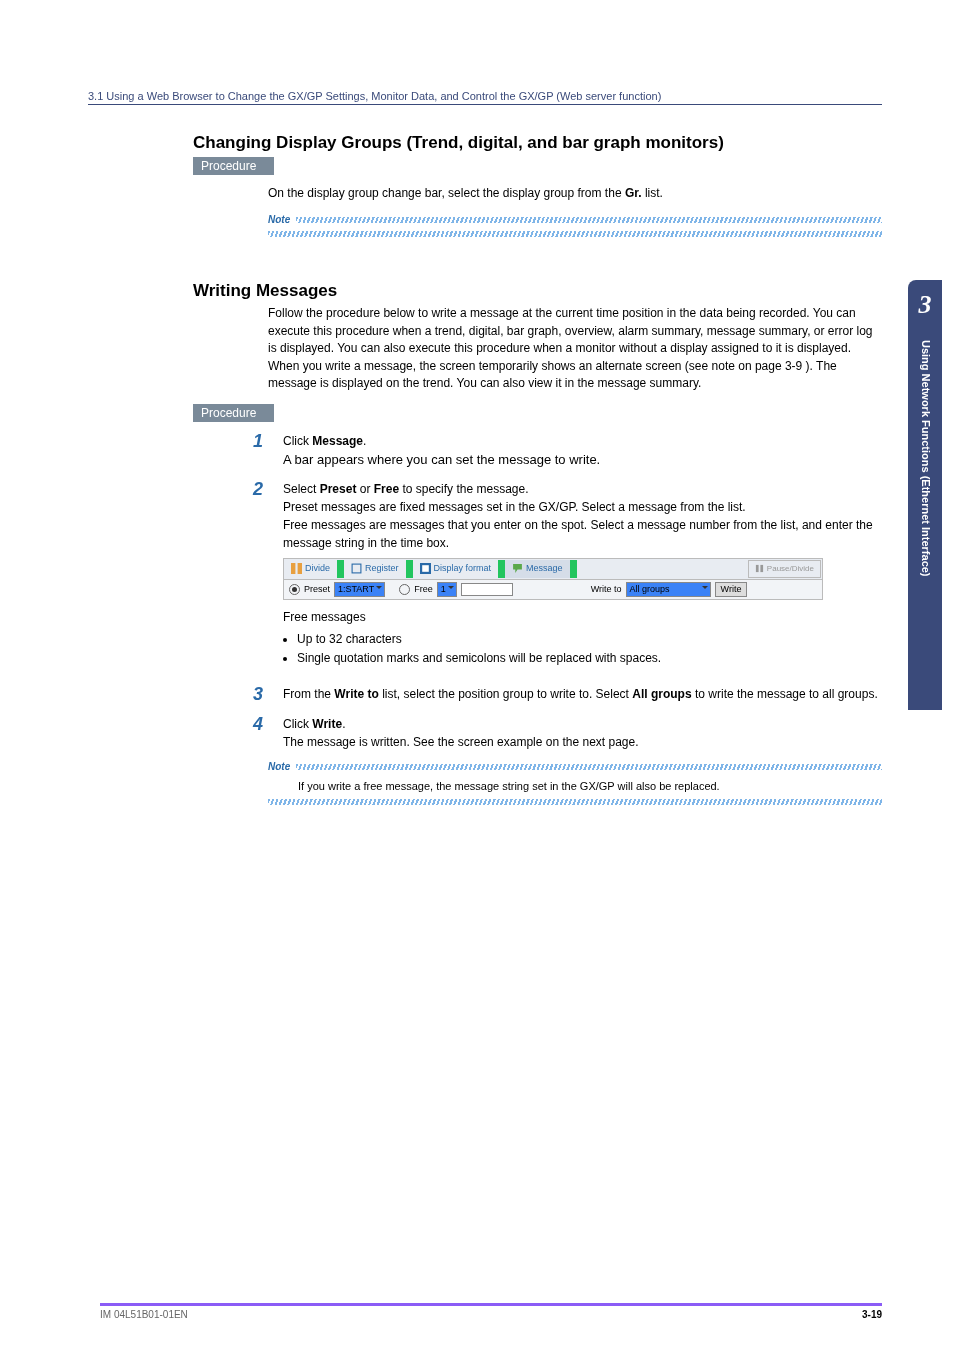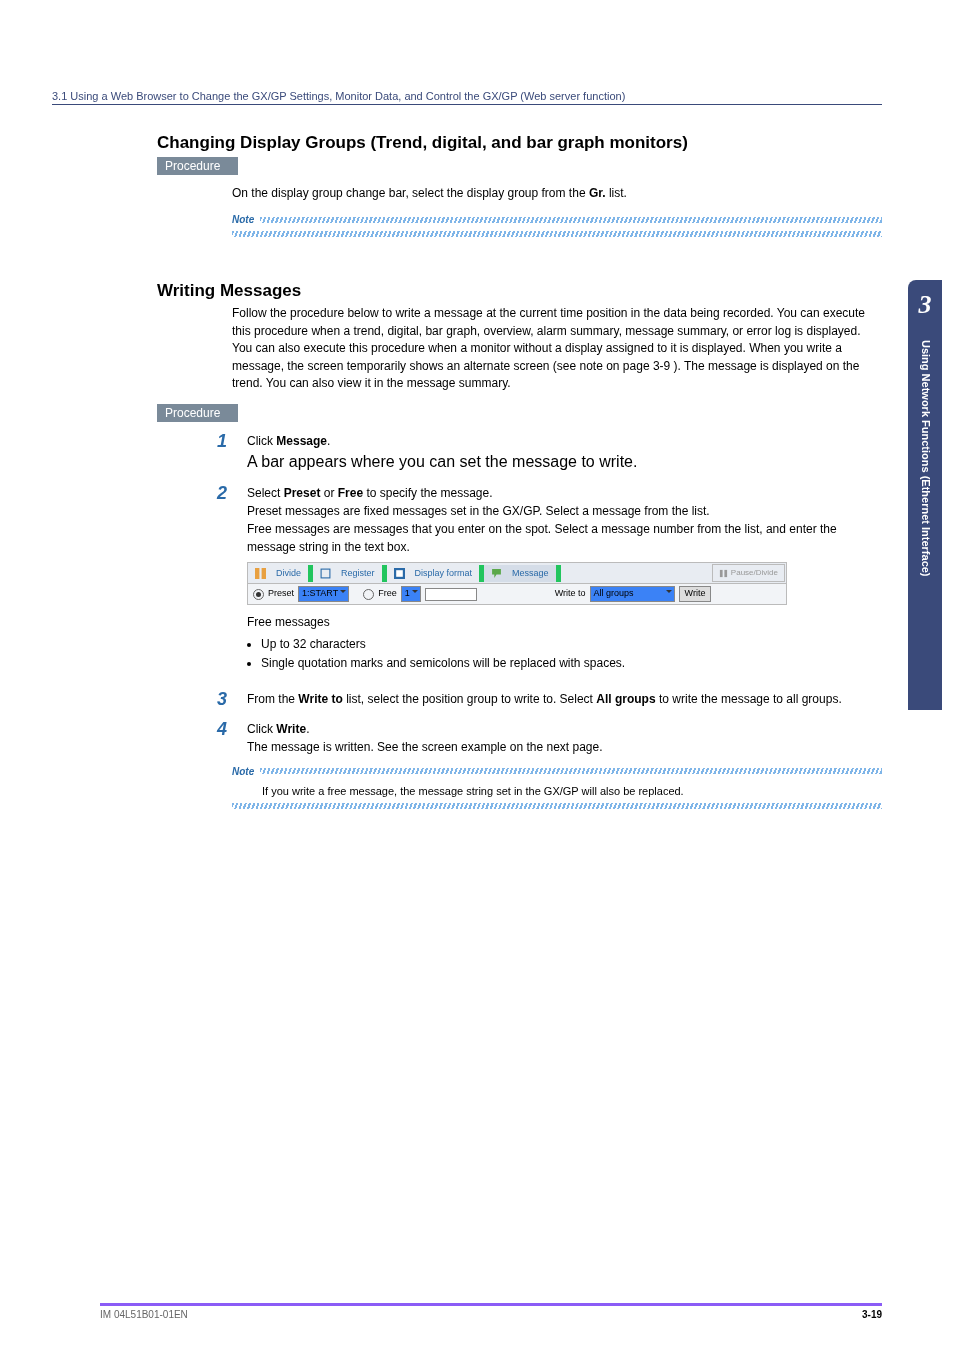--- a/index.html
+++ b/index.html
@@ -1,36 +1,36 @@
 <!DOCTYPE html>
 <html><head>
 <meta charset="utf-8">
 <style>
   html,body{margin:0;padding:0;font-family:Arial,Helvetica,sans-serif;color:#000;background:#fff}
-  .page{width:942px;height:1350px;position:relative;box-sizing:border-box;padding:90px 60px 0 52px}
+  .page{width:942px;height:1350px;position:relative;box-sizing:border-box;padding:90px 60px 0 88px}
   .header-line{border-bottom:1px solid #3a4a7a;color:#3a4a7a;font-size:11px;padding-bottom:2px;margin-bottom:28px}
   .section-title{font-family:Arial,sans-serif;font-weight:bold;font-size:17px;color:#000;margin-left:105px;margin-bottom:4px}
   .indent1{margin-left:180px;font-size:12px;line-height:1.45;margin-bottom:12px}
   .proc-bar{background:#7a8a99;color:#fff;font-size:12px;padding:2px 8px;width:65px;margin-left:105px;margin-bottom:10px}
   .note-row{margin-left:180px;display:flex;align-items:center;margin-bottom:6px}
   .note-label{font-weight:bold;font-style:italic;color:#2a6aa8;font-size:10px;margin-right:6px;font-family:"Arial",sans-serif}
   .note-hash{flex:1;height:6px;background:repeating-linear-gradient(110deg,#7fb5e8 0 2px,transparent 2px 4px)}
   .note-body{margin-left:210px;font-size:11px;line-height:1.5;margin-bottom:4px;max-width:620px}
   .note-hash-full{margin-left:180px;height:6px;background:repeating-linear-gradient(110deg,#7fb5e8 0 2px,transparent 2px 4px);margin-bottom:22px}
   .section-gap{height:22px}
   .step-row{display:flex;margin-left:165px;margin-bottom:10px}
   .step-num{font-family:"Arial",sans-serif;font-style:italic;font-weight:bold;color:#2a6aa8;font-size:18px;width:30px;flex:0 0 30px;line-height:1.1}
   .step-body{font-size:12px;line-height:1.5;max-width:640px}
-  .step-body .sub{font-size:16px}
+  .step-body .sub{font-size:13px}
   .bullets{margin:4px 0 8px 0;padding:0 0 0 14px;font-size:12px;line-height:1.5}
   .bullets li{margin-bottom:1px}
   b{font-weight:bold}
   .toolbar-img{margin:6px 0 8px 0;border:1px solid #bbb;width:540px;box-sizing:border-box;font-size:9px}
   .tb-row1{display:flex;align-items:center;background:#e8ecf2;border-bottom:1px solid #bbb}
-  .tb-btn{display:flex;align-items:center;padding:2px 7px;color:#2a6aa8;border-right:5px solid #22c55e;gap:10px}
+  .tb-btn{display:flex;align-items:center;padding:2px 7px;color:#2a6aa8;border-right:7px solid #22c55e;gap:3px}
   .tb-btn.sel{background:#d5dde8}
   .tb-btn svg{width:11px;height:11px}
   .tb-spacer{flex:1}
   .tb-pause{padding:2px 6px;color:#999;border:1px solid #bbb;margin:1px;font-size:8px;display:flex;align-items:center;gap:3px}
   .tb-row2{display:flex;align-items:center;padding:2px 5px;gap:4px;background:#f2f4f7}
   .radio{width:9px;height:9px;border:1px solid #666;border-radius:50%;display:inline-block;position:relative}
   .radio.on::after{content:"";position:absolute;inset:2px;background:#333;border-radius:50%}
   .sel-box{border:1px solid #888;padding:0 10px 0 3px;background:#3b82f6;position:relative;font-size:9px}
   .sel-box::after{content:"";position:absolute;right:2px;top:3px;border:3px solid transparent;border-top-color:#333}
   .txt-box{border:1px solid #888;background:#fff;width:50px;height:11px}
@@ -71,21 +71,21 @@
       <div><span>Click </span><b>Message</b><span>.</span></div>
       <div class="sub">A bar appears where you can set the message to write.</div>
     </div>
   </div>
 
   <div class="step-row">
     <div class="step-num">2</div>
     <div class="step-body">
       <div><span>Select </span><b>Preset</b><span> or </span><b>Free</b><span> to specify the message.</span></div>
       <div>Preset messages are fixed messages set in the GX/GP. Select a message from the list.</div>
-      <div>Free messages are messages that you enter on the spot. Select a message number from the list, and enter the message string in the text box.</div>
+      <div>Free messages are messages that you enter on the spot. Select a message number from the list, and enter the message string in the time box.</div>
 
       <div class="toolbar-img">
         <div class="tb-row1">
           <div class="tb-btn">
             <svg viewBox="0 0 10 10">
                 <rect x="0" y="0" width="4" height="10" fill="#e8a040"></rect>
                 <rect x="6" y="0" width="4" height="10" fill="#e8a040"></rect>
               </svg>
             <span>Divide</span>
           </div>

